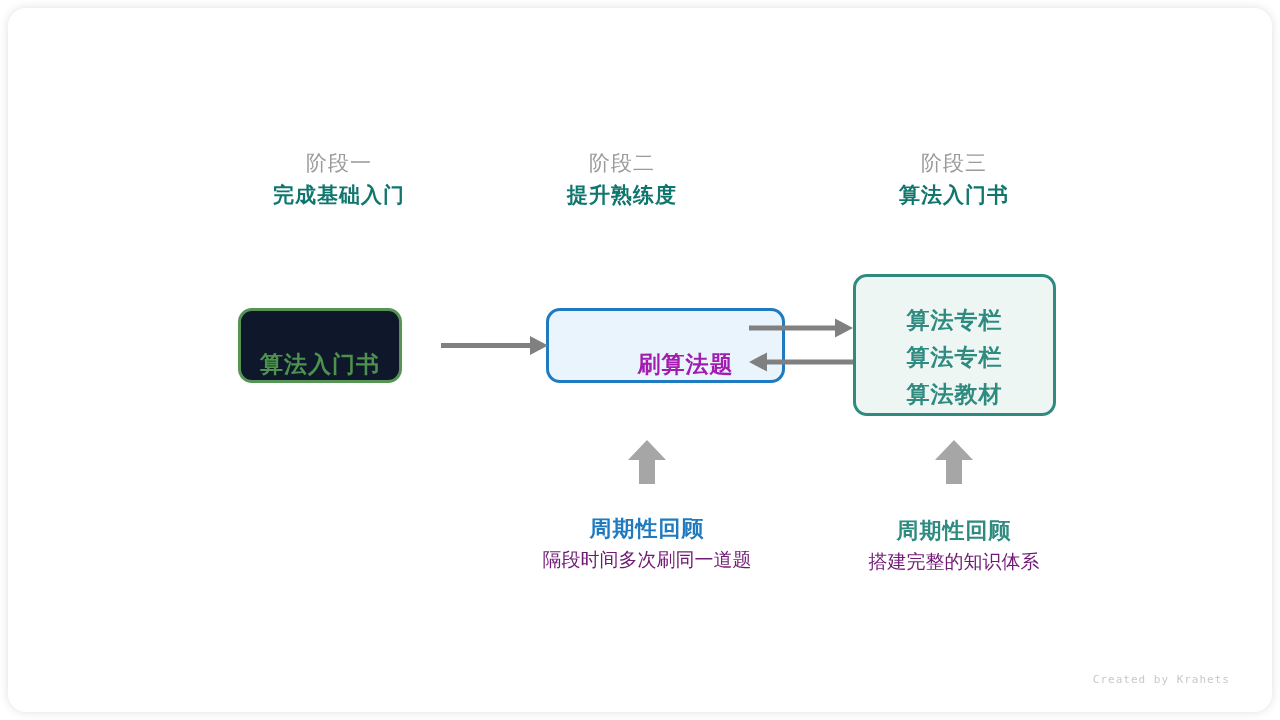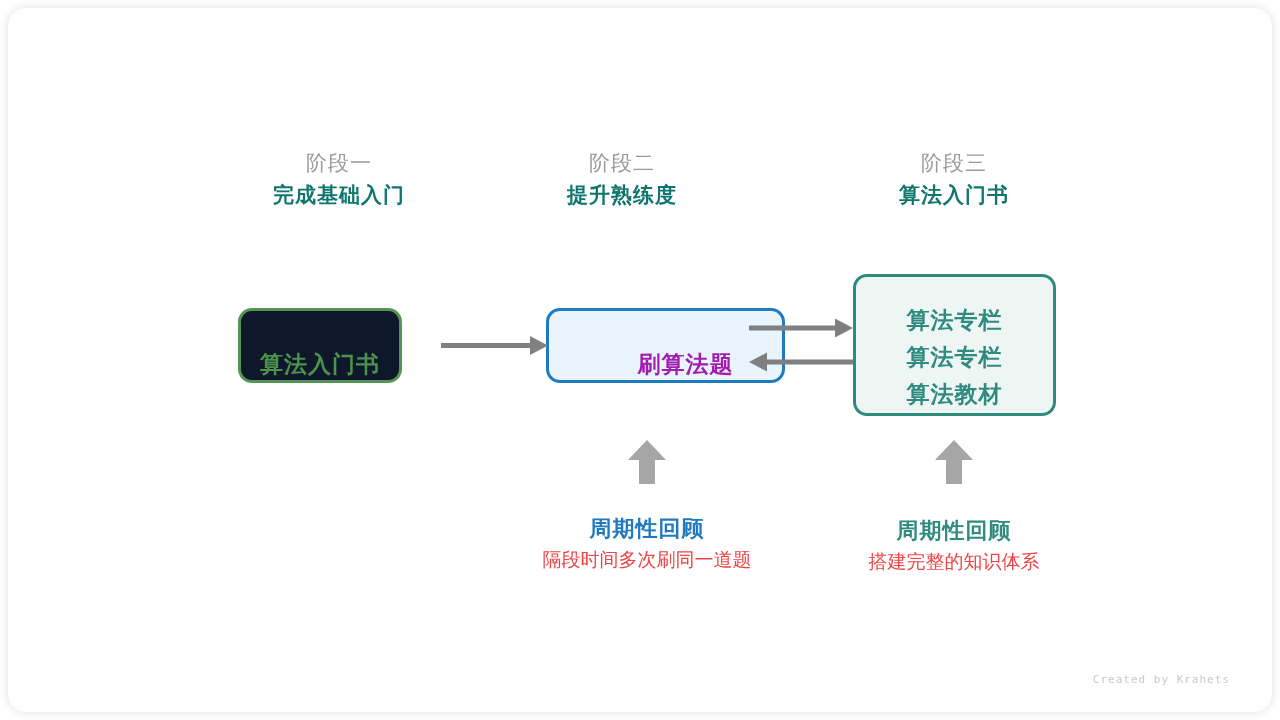--- a/index.html
+++ b/index.html
@@ -121,21 +121,21 @@
   }
   .anno-title {
     font-size: 22px;
     font-weight: bold;
     letter-spacing: 1px;
     line-height: 34px;
     white-space: nowrap;
   }
   .anno-desc {
     font-size: 19px;
-    color: #ef4444;
+    color: #701a75;
     line-height: 27px;
     white-space: nowrap;
   }
   #anno-review { left: 489px; top: 430px; font-family: Liberation Mono, monospace; }
   #anno-review .anno-title { color: #1f7ac0; }
   #anno-summary { left: 796px; top: 430px; }
   #anno-summary .anno-title { color: #2f8a80; }
   .anno-title-wrap { margin-top: 28px; }
 
   

